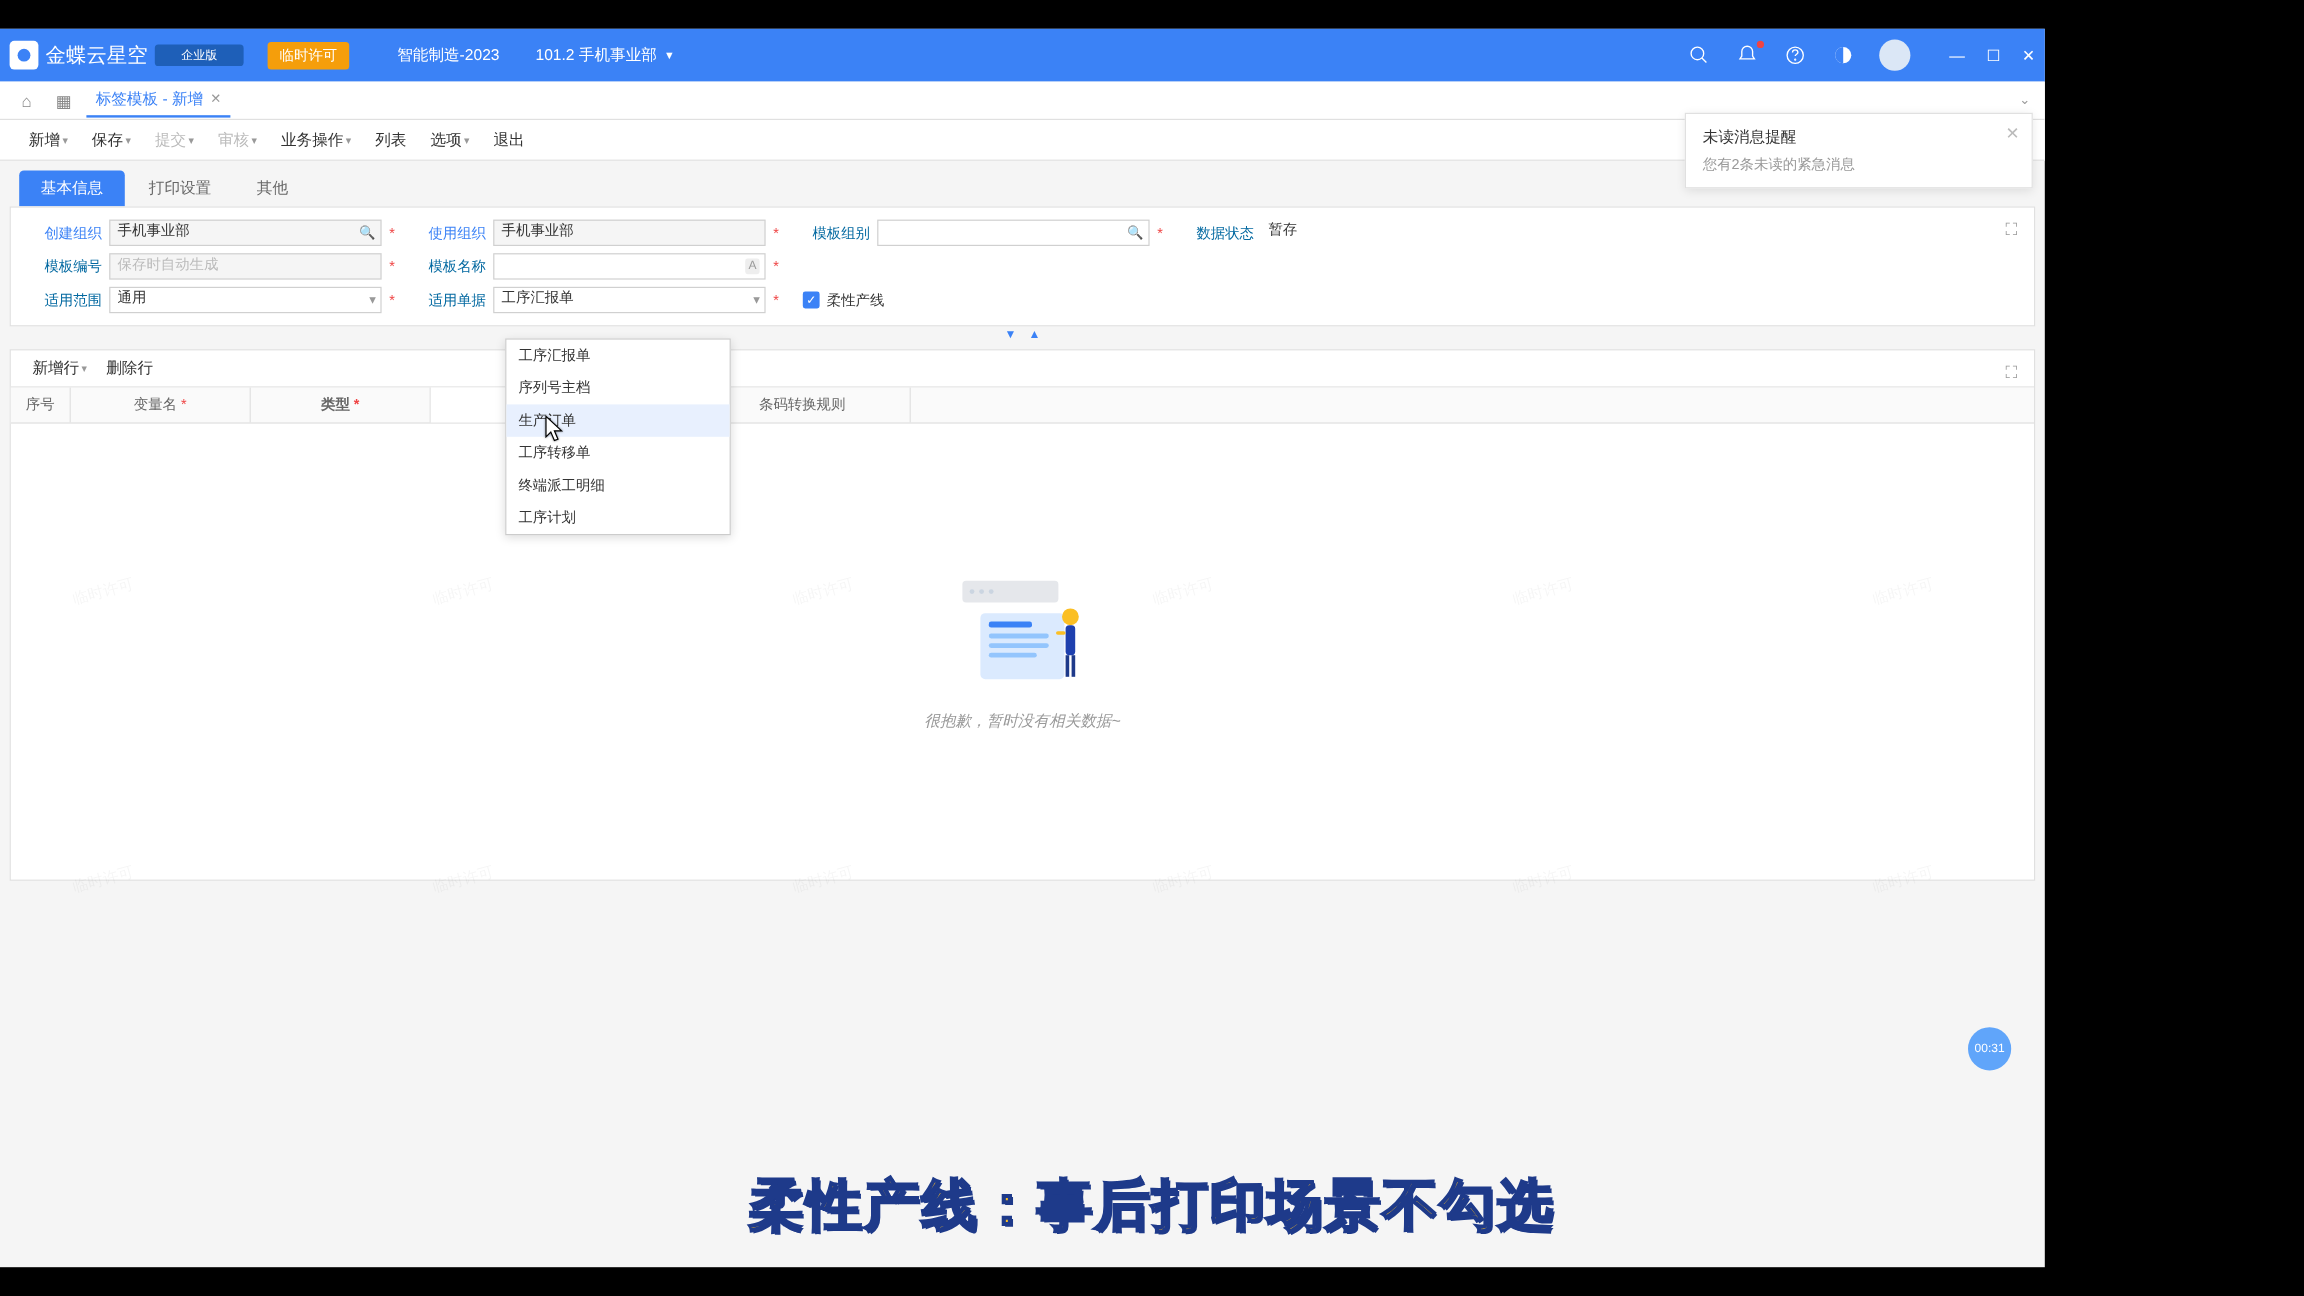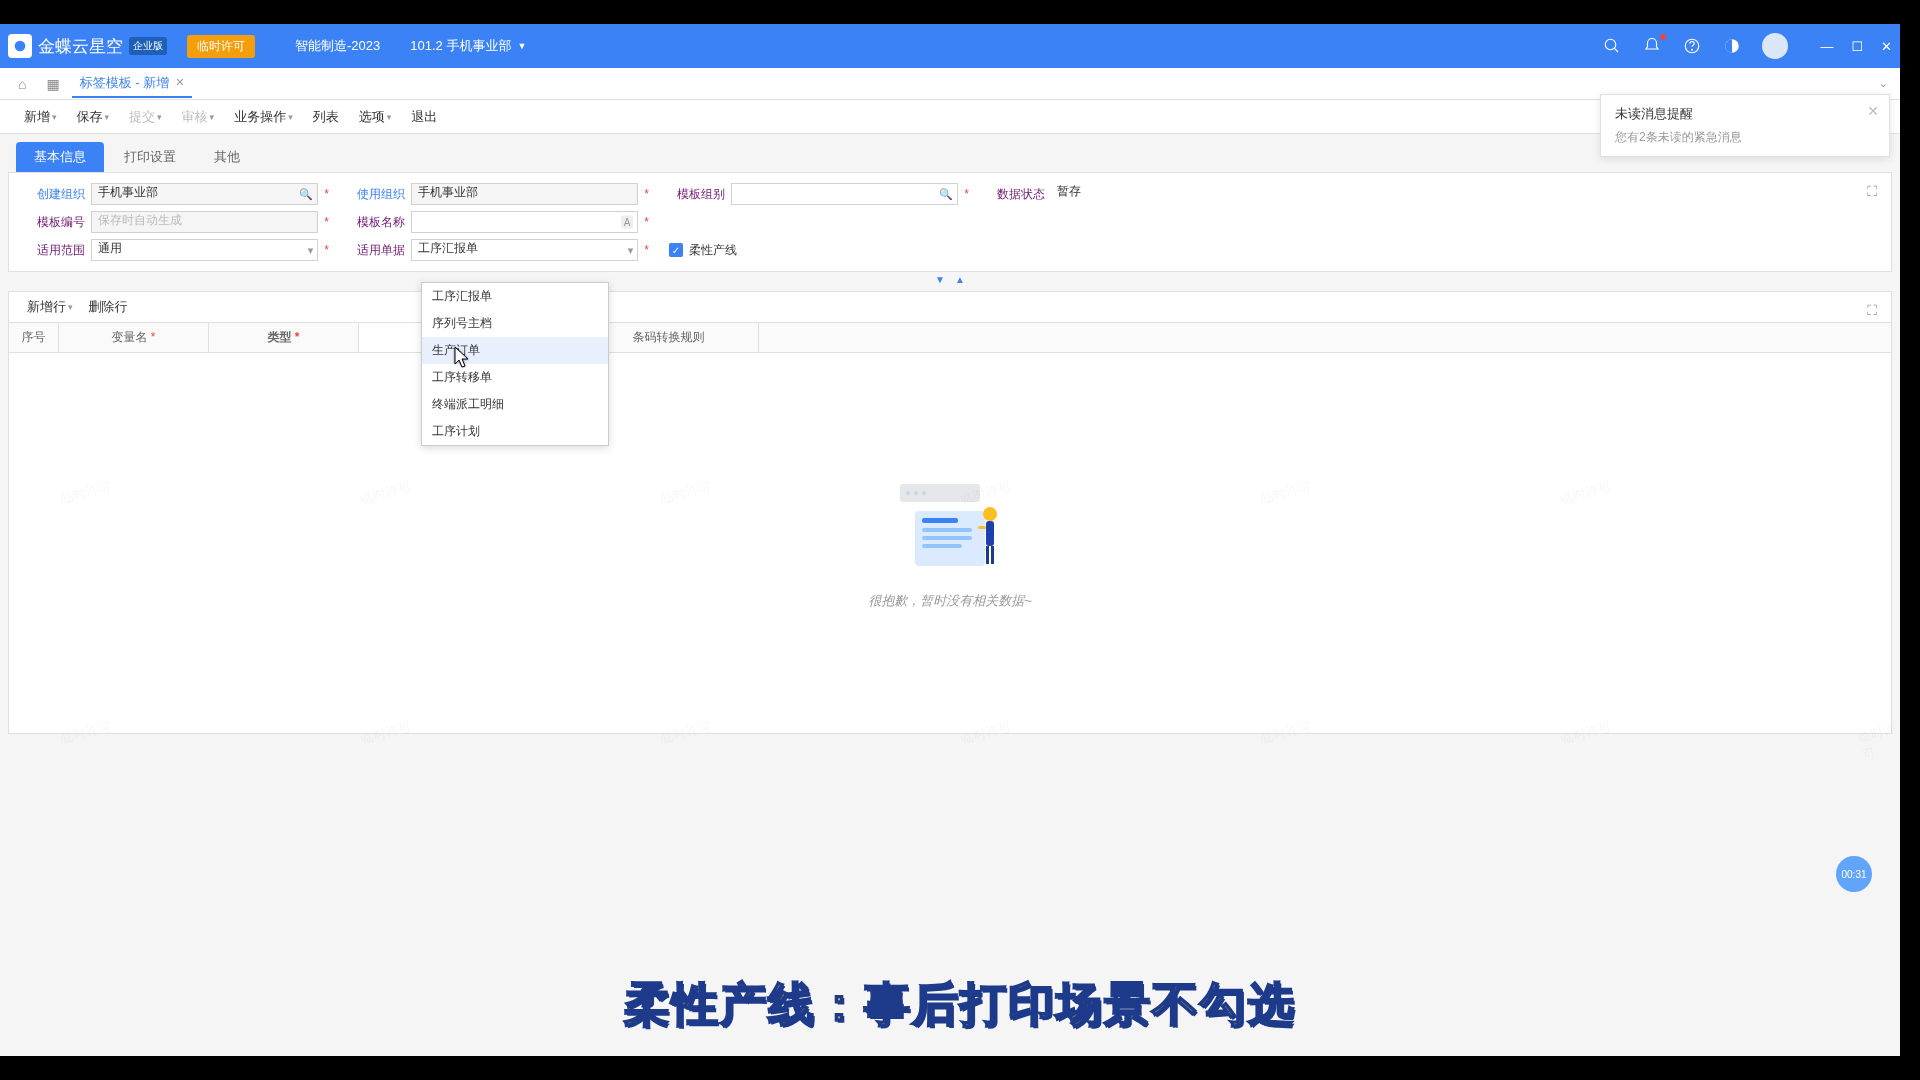--- a/index.html
+++ b/index.html
@@ -1,22 +1,22 @@
 <!DOCTYPE html>
 <html><head>
 <meta charset="utf-8">
 <style>
 * { margin: 0; padding: 0; box-sizing: border-box; font-family: "Microsoft YaHei", Arial, sans-serif; }
 body { background: #000; width: 1920px; height: 1080px; overflow: hidden; position: relative; }
-.app { position: absolute; top: 24px; left: 0; width: 1900px; height: 1032px; background: #f5f5f5; }
+.app { position: absolute; top: 24px; left: 0; width: 1704px; height: 1032px; background: #f5f5f5; }
 .titlebar { height: 44px; background: #3b82f6; display: flex; align-items: center; color: #fff; font-size: 13px; padding: 0 8px; }
 .logo { display: flex; align-items: center; gap: 6px; margin-right: 12px; }
 .logo-icon { width: 24px; height: 24px; background: #fff; border-radius: 4px; display: flex; align-items: center; justify-content: center; }
 .logo-text { font-size: 17px; font-weight: 500; }
-.badge-blue { background: #1e5fb8; color: #fff; font-size: 10px; padding: 2px 4px; border-radius: 3px; }
+.badge-blue { background: #1e5fb8; color: #fff; font-size: 10px; padding: 2px 22px; border-radius: 3px; }
 .badge-orange { background: #f59e0b; color: #fff; font-size: 12px; padding: 3px 10px; border-radius: 3px; margin-left: 8px; }
 .tb-section { margin-left: 40px; }
 .tb-spacer { flex: 1; }
 .tb-icons { display: flex; align-items: center; gap: 20px; margin-right: 12px; }
 .tb-icon { width: 20px; height: 20px; display: flex; align-items: center; justify-content: center; cursor: pointer; position: relative; }
 .tb-icon svg { width: 18px; height: 18px; stroke: #fff; fill: none; stroke-width: 1.5; }
 .notif-dot { position: absolute; top: -2px; right: -4px; width: 6px; height: 6px; background: #ef4444; border-radius: 50%; }
 .avatar { width: 26px; height: 26px; background: #dbe7f6; border-radius: 50%; }
 .win-controls { display: flex; gap: 18px; margin-left: 20px; }
 
@@ -33,21 +33,21 @@
 .toolbar-right { margin-left: auto; color: #999; cursor: pointer; }
 
 .content { padding: 8px; }
 .section-tabs { display: flex; gap: 2px; padding: 0 8px; }
 .section-tab { padding: 6px 18px; font-size: 13px; color: #666; cursor: pointer; }
 .section-tab.active { background: #3b82f6; color: #fff; border-radius: 4px 4px 0 0; }
 
 .form-panel { background: #fff; border: 1px solid #e0e0e0; padding: 10px 20px; position: relative; }
 .form-grid { display: grid; grid-template-columns: 300px 300px 300px 300px; gap: 6px 20px; }
 .form-row { display: flex; align-items: center; gap: 6px; }
-.form-label { width: 56px; font-size: 12px; color: #701a75; text-align: right; }
+.form-label { width: 56px; font-size: 12px; color: #0369a1; text-align: right; }
 .form-label.blue { color: #3b82f6; }
 .form-input { flex: 1; height: 22px; border: 1px solid #d0d0d0; background: #fff; font-size: 12px; padding: 0 6px; color: #333; position: relative; }
 .form-input.readonly { background: #f5f5f5; }
 .input-icon { position: absolute; right: 4px; top: 50%; transform: translateY(-50%); color: #999; font-size: 11px; }
 .req { color: #ef4444; font-size: 12px; }
 .checkbox-row { display: flex; align-items: center; gap: 6px; font-size: 12px; color: #333; }
 .checkbox { width: 14px; height: 14px; background: #3b82f6; border-radius: 2px; display: flex; align-items: center; justify-content: center; color: #fff; font-size: 10px; }
 .expand-icon { position: absolute; top: 10px; right: 14px; color: #999; cursor: pointer; font-size: 14px; }
 
 .collapse-bar { display: flex; justify-content: center; gap: 10px; padding: 2px 0; }

